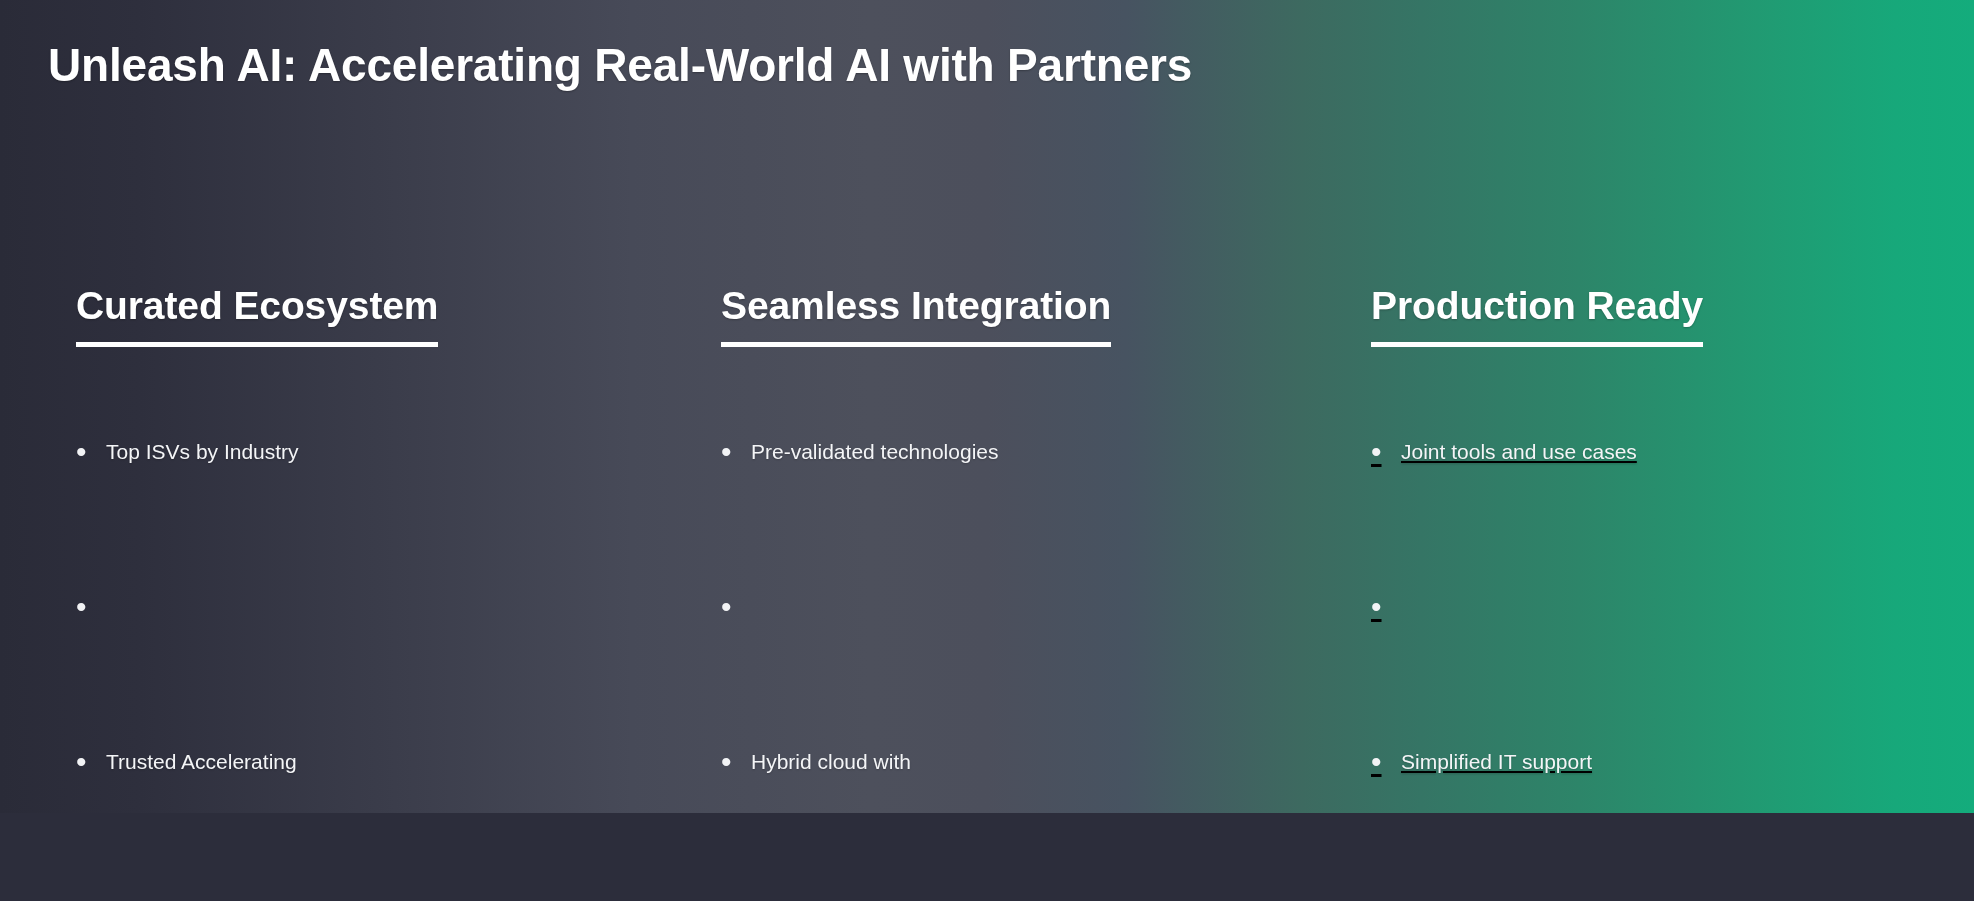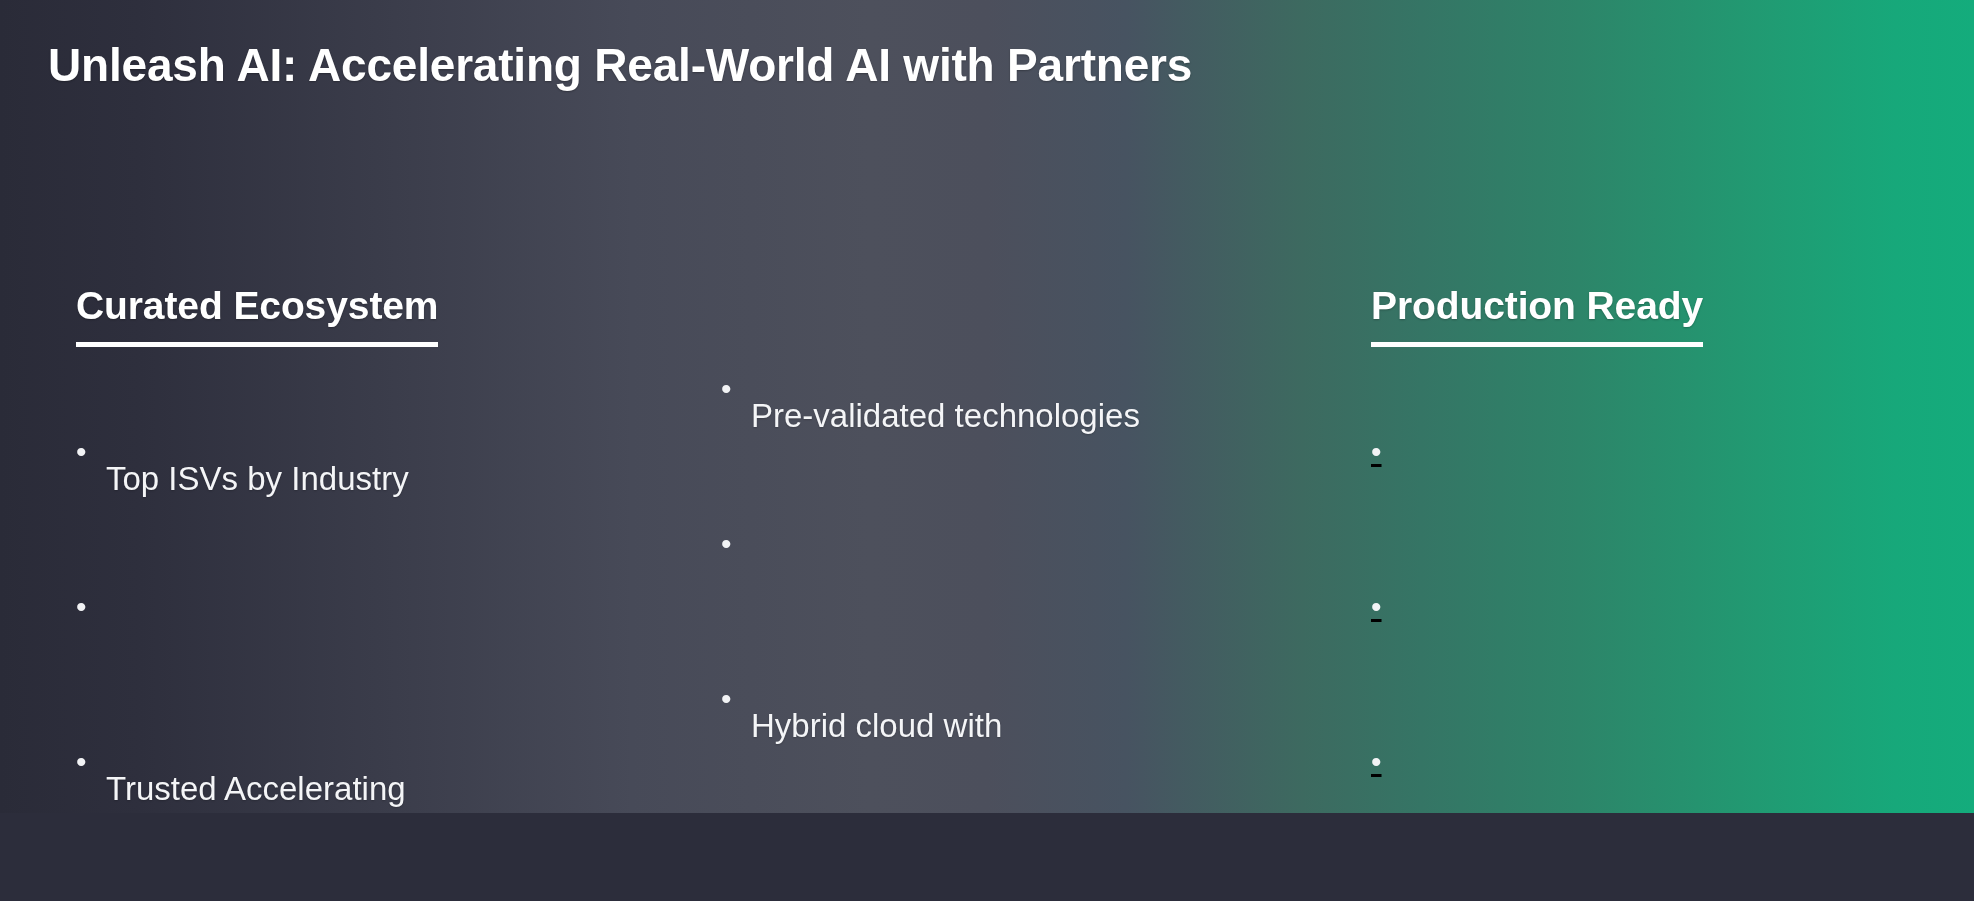--- a/index.html
+++ b/index.html
@@ -94,26 +94,25 @@
     width:30px;
     font-size:30px;
     line-height:34px;
     color:#f2f3f5;
     text-align:left;
     padding-top:2px;
   }
 
   .bullet-text {
     flex:1 1 auto;
-    font-size:33px;
+    font-size:21px;
     line-height:38px;
     color:#f4f5f7;
     white-space:pre;
     text-shadow:0 1px 2px rgba(0,0,0,0.20);
-    margin-top:27px;
   }
 </style>
 </head>
 <body>
 
 <div id="slide">
 
   <div id="slide-title">Unleash AI: Accelerating Real-World AI with Partners</div>
 
   <div id="columns">
@@ -129,44 +128,47 @@
           <span class="bullet-dot">•</span>
         </li>
         <li class="bullet-item">
           <span class="bullet-dot">•</span>
           <span class="bullet-text">Trusted Accelerating</span>
         </li>
       </ul>
     </div>
 
     <div class="column col-1">
+      <div class="col-heading">Seamless Integration</div>
       <ul class="bullet-list">
         <li class="bullet-item">
           <span class="bullet-dot">•</span>
           <span class="bullet-text">Pre-validated technologies</span>
         </li>
         <li class="bullet-item">
           <span class="bullet-dot">•</span>
         </li>
         <li class="bullet-item">
           <span class="bullet-dot">•</span>
           <span class="bullet-text">Hybrid cloud with</span>
         </li>
       </ul>
     </div>
 
     <div class="column col-2">
       <div class="col-heading">Production Ready</div>
       <ul class="bullet-list">
         <li class="bullet-item">
           <span class="bullet-dot">•</span>
+          <span class="bullet-text">Joint tools and use cases</span>
         </li>
         <li class="bullet-item">
           <span class="bullet-dot">•</span>
         </li>
         <li class="bullet-item">
           <span class="bullet-dot">•</span>
+          <span class="bullet-text">Simplified IT support</span>
         </li>
       </ul>
     </div>
 
   </div>
 </div>
 
 </body></html>

